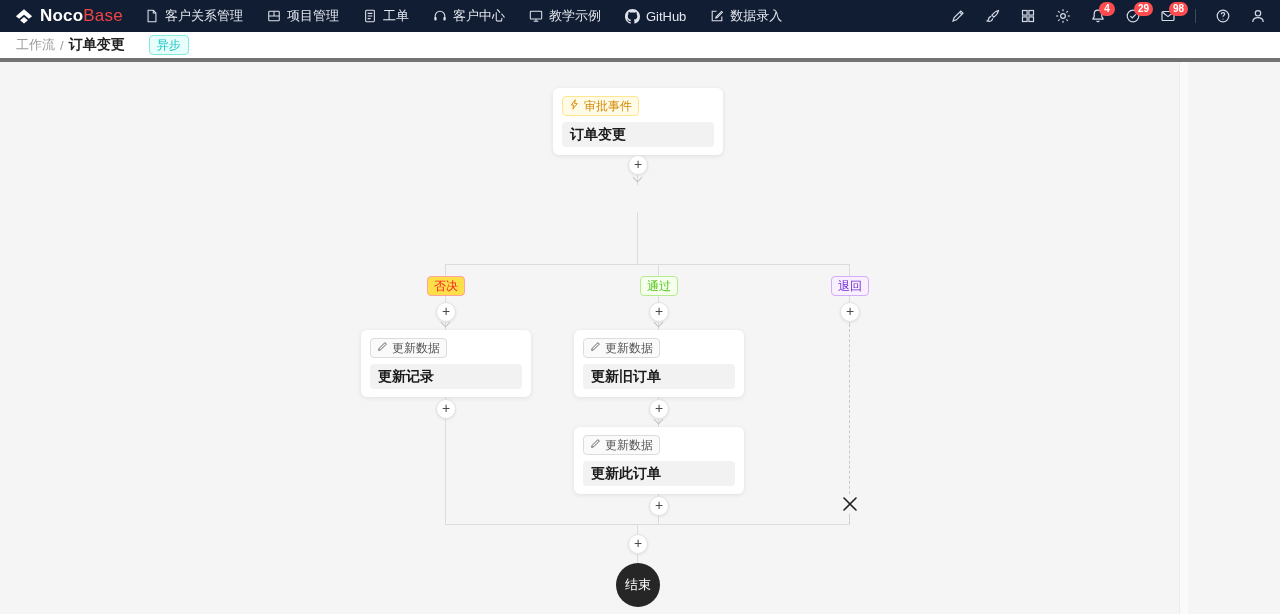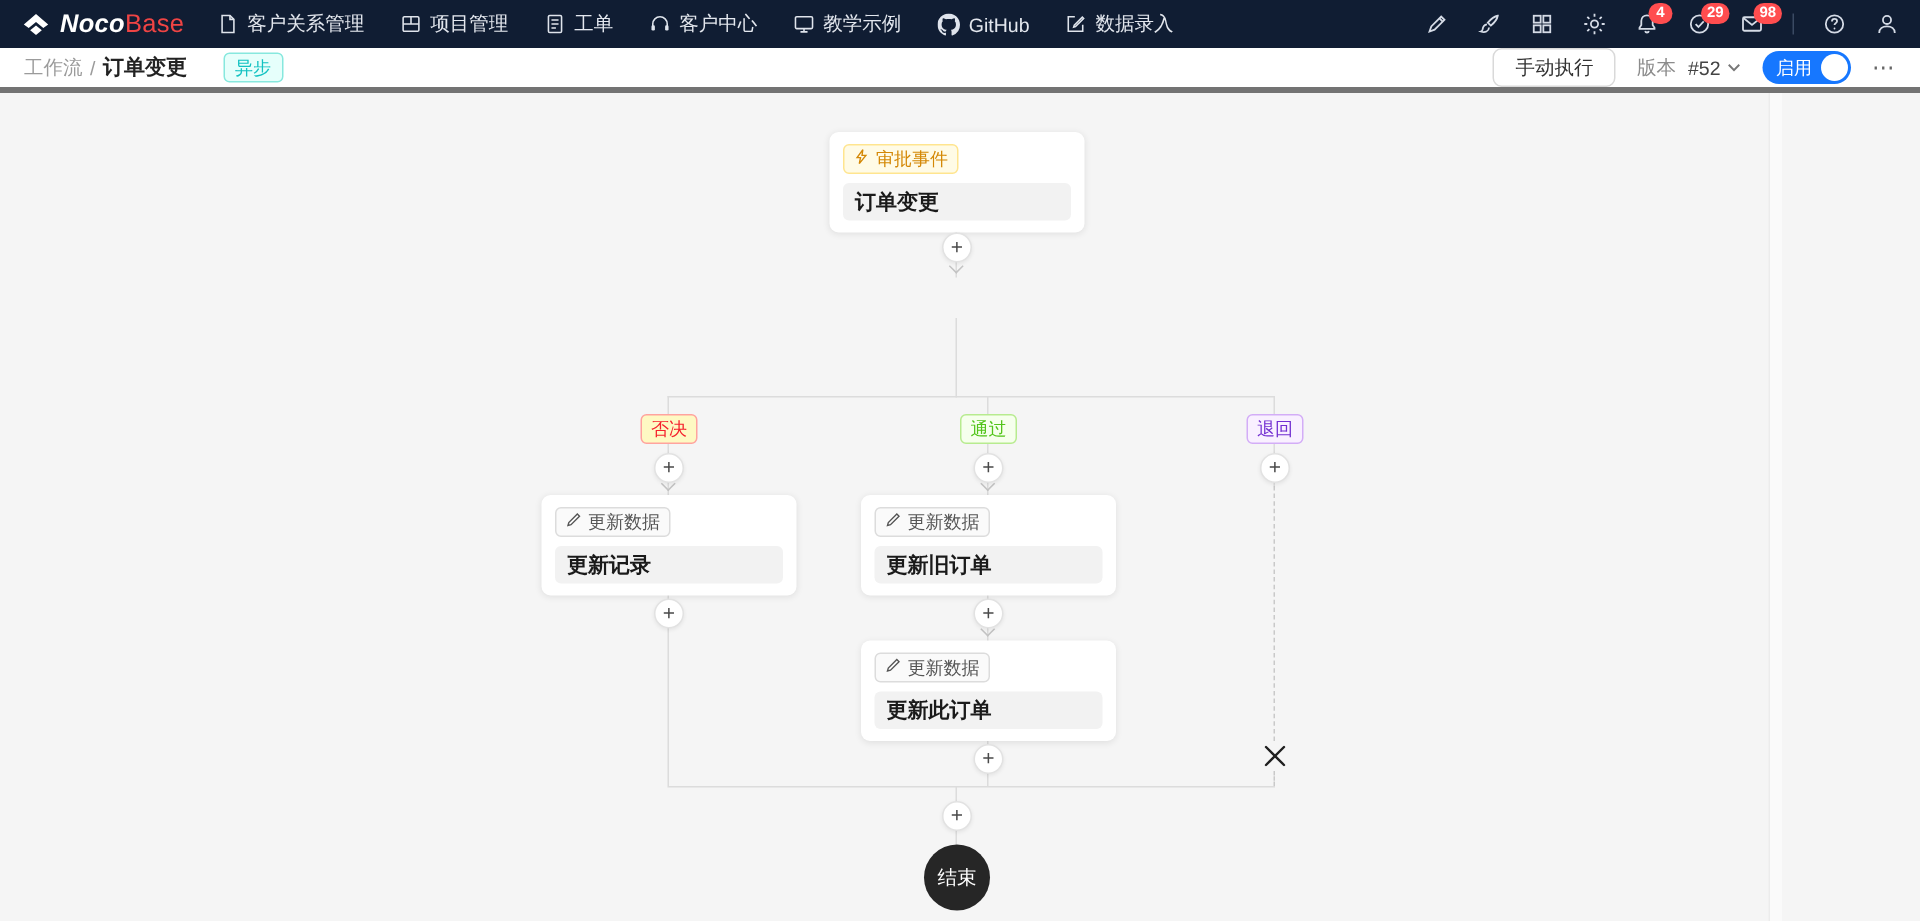--- a/index.html
+++ b/index.html
@@ -5,21 +5,21 @@
   * { margin:0; padding:0; box-sizing:border-box; }
   html,body { width:1280px; height:614px; overflow:hidden; background:#f5f5f5;
     font-family:"Liberation Sans","DejaVu Sans",sans-serif; }
 
   
   .navbar { height:32px; background:#101d33; display:flex; align-items:center;
     padding:0 14px; color:#dfe4ec; }
   .brand { display:flex; align-items:center; gap:6px; margin-right:22px; }
   .brand svg { display:block; }
   .brand-text { font-size:17px; letter-spacing:.2px; }
-  .brand-bold { color:#fff; font-weight:700;font-style:italic; }
+  .brand-bold { color:#fff; font-weight:700; }
   .brand-light { color:#ef4444; font-weight:400; }
   .nav-menu { display:flex; align-items:center; gap:24px; }
   .nav-item { display:flex; align-items:center; gap:6px; font-size:13px;
     color:#e3e7ee; cursor:pointer; white-space:nowrap; }
   .nav-item svg { display:block; }
   .nav-right { margin-left:auto; display:flex; align-items:center; gap:19px; }
   .nav-icon-btn { position:relative; display:flex; align-items:center; cursor:pointer; }
   .nav-icon-btn svg { display:block; }
   .badge { position:absolute; top:-6px; left:9px; background:#ff4d4f; color:#fff;
     font-size:10px; line-height:14px; min-width:16px; text-align:center;
@@ -66,21 +66,21 @@
     box-shadow:0 1px 5px rgba(0,0,0,.09); padding:8px 9px; z-index:2; cursor:pointer; }
   .node-tag { display:inline-flex; align-items:center; gap:4px; font-size:12px;
     line-height:18px; padding:0 6px; border-radius:4px; border:1px solid #dcdcdc;
     background:#fafafa; color:#555; }
   .node-tag.gold { color:#d48806; background:#fffbe6; border-color:#ffe58f; }
   .node-title { margin-top:6px; background:#f2f2f2; border-radius:4px;
     padding:2px 8px; font-size:14px; font-weight:700; color:#1a1a1a; line-height:21px; }
 
   .branch-label { position:absolute; transform:translateX(-50%); font-size:12px;
     line-height:18px; padding:0 6px; border-radius:4px; border:1px solid; z-index:2; }
-  .branch-label.red    { color:#f5222d; background:#fef9c3; border-color:#ffa39e; }
+  .branch-label.red    { color:#f5222d; background:#fde047; border-color:#ffa39e; }
   .branch-label.green  { color:#52c41a; background:#f6ffed; border-color:#b7eb8f; }
   .branch-label.purple { color:#722ed1; background:#f9f0ff; border-color:#d3adf7; }
 
   .end-node { position:absolute; width:44px; height:44px; border-radius:50%;
     background:#262626; color:#fff; display:flex; align-items:center;
     justify-content:center; font-size:13px; z-index:2; }
 
   .close-x { position:absolute; width:18px; height:18px; z-index:3; cursor:pointer; }
 
   .zoom-slider { position:absolute; left:1238px; top:22px; width:28px; height:110px;
@@ -246,39 +246,20 @@
     </div>
   </div>
 </div>
 
 <div class="toolbar">
   <span class="crumb-root">工作流</span>
   <span class="crumb-sep">/</span>
   <span class="crumb-title">订单变更</span>
   <span class="tag-async">异步</span>
 
-  <div class="toolbar-right">
-    <button class="btn-plain">手动执行</button>
-    <div class="version-group">
-      <span class="version-label">版本</span>
-      <span class="version-value">
-        <span>#52</span>
-        <span>
-          <svg width="10" height="10" viewBox="0 0 10 10" fill="none" stroke="#777" stroke-width="1.3">
-              <path d="M1.5 3.2 5 6.8l3.5-3.6"></path>
-            </svg>
-        </span>
-      </span>
-    </div>
-    <div class="switch">
-      <span>启用</span>
-      <span class="knob"></span>
-    </div>
-    <span class="more-btn">⋯</span>
-  </div>
 </div>
 
 <div class="canvas">
 
   <div class="vline" style="left:637px; top:30px;  height:93px;"></div>
   <div class="arrow-down" style="left:634px; top:112px;"></div>
   <div class="vline" style="left:637px; top:150px; height:53px;"></div>
   <div class="hline" style="left:445px; top:202px; width:405px;"></div>
   <div class="vline" style="left:445px; top:202px; height:260px;"></div>
   <div class="vline" style="left:658px; top:202px; height:260px;"></div>

